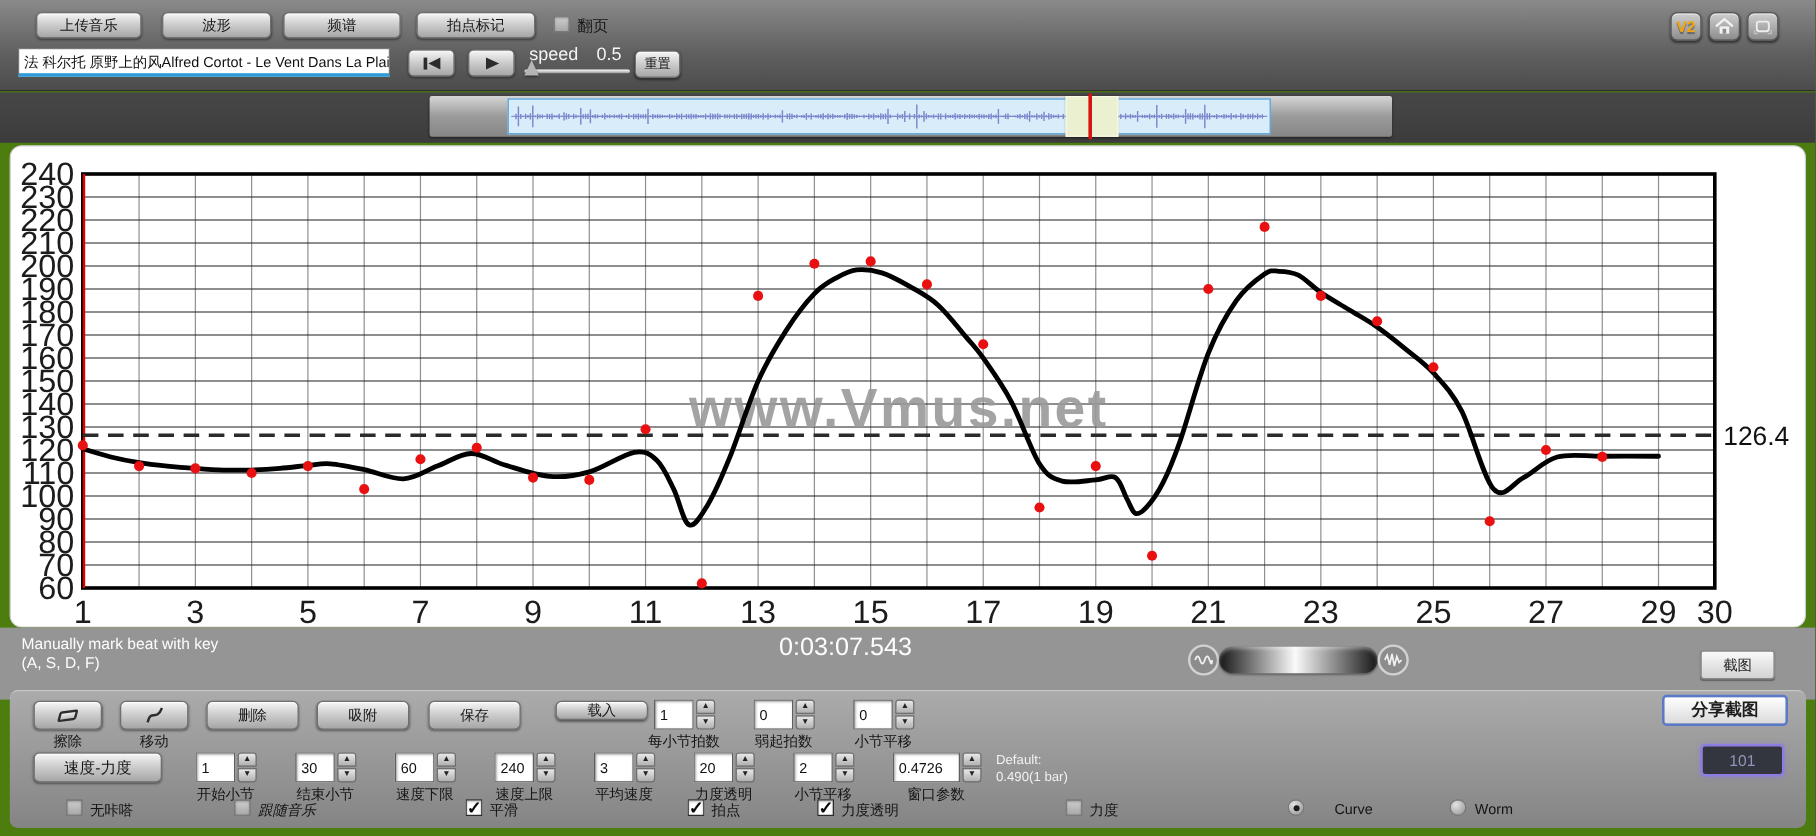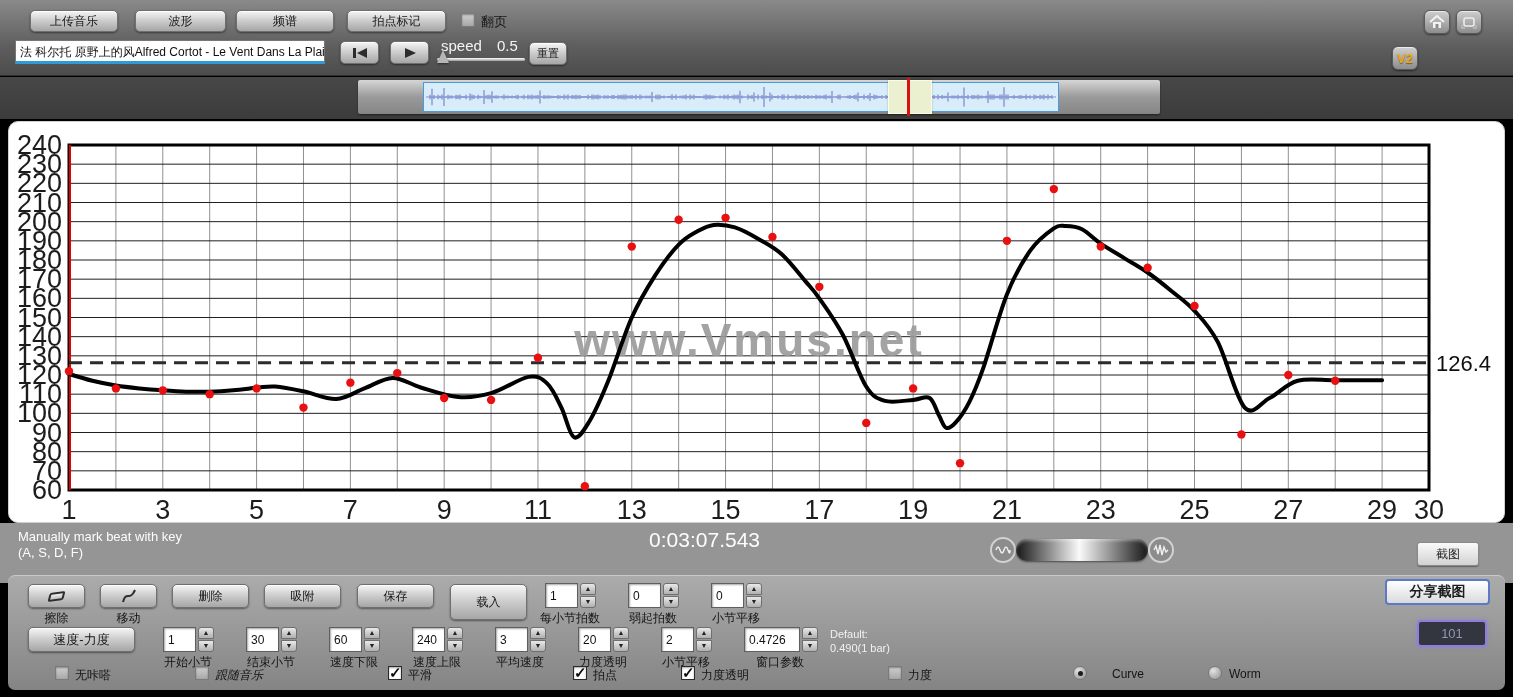--- a/index.html
+++ b/index.html
@@ -1,30 +1,30 @@
 <!DOCTYPE html>
 <html><head>
 <meta charset="utf-8">
 <style>
   html,body{margin:0;padding:0;background:#2e2e2e;}
   *{box-sizing:border-box;font-family:"Liberation Sans",sans-serif;}
-  #app{position:relative;width:1513px;height:697px;background:#000000;overflow:hidden;}
+  #app{position:relative;width:1513px;height:697px;background:#4d7c0f;overflow:hidden;}
 
   
   .topbar{position:absolute;left:0;top:0;width:1513px;height:76px;
     background:linear-gradient(#8a8a8a,#5f5f5f 60%,#4c4c4c);border-bottom:1px solid #2f2f2f;}
   .btn{position:absolute;background:linear-gradient(#f6f6f6,#cfcfcf 45%,#a6a6a6);
     border:1px solid #6f6f6f;border-radius:5px;color:#161616;font-size:12px;
     text-align:center;box-shadow:inset 0 1px 0 rgba(255,255,255,.8),0 1px 2px rgba(0,0,0,.45);
     display:flex;align-items:center;justify-content:center;cursor:default;}
   .iconbtn{position:absolute;width:26px;height:24px;border-radius:6px;
     background:linear-gradient(#cfcfcf,#8d8d8d);border:1px solid #5a5a5a;
     box-shadow:inset 0 1px 0 rgba(255,255,255,.6),0 1px 2px rgba(0,0,0,.5);
     display:flex;align-items:center;justify-content:center;}
-  .v2{color:#f2a60a;font-weight:bold;font-size:13px;text-shadow:0 1px 1px rgba(0,0,0,.4);margin-top:36px;}
+  .v2{color:#f2a60a;font-weight:bold;font-size:13px;text-shadow:0 1px 1px rgba(0,0,0,.4);}
   .filebox{position:absolute;left:15px;top:40px;width:310px;height:24px;background:#fff;
     border:1px solid #777;border-bottom:3px solid #2e9bd6;font-size:12px;color:#111;
     padding:3px 4px 0 4px;white-space:nowrap;overflow:hidden;}
   .speedlbl{position:absolute;color:#f4f4f4;font-size:15px;}
   .slidertrack{position:absolute;left:437px;top:58px;width:88px;height:3px;
     background:linear-gradient(#ffffff,#9a9a9a);border-radius:2px;}
   .sliderthumb{position:absolute;left:437px;top:50px;width:0;height:0;
     border-left:6px solid transparent;border-right:6px solid transparent;border-bottom:13px solid #b5b5b5;
     filter:drop-shadow(0 1px 1px rgba(0,0,0,.5));}
   .cb{width:14px;height:14px;background:linear-gradient(#cfcfcf,#a8a8a8);border:1px solid #7a7a7a;
@@ -299,21 +299,21 @@
     <div class="btn" style="left:92px;top:8px;width:57px;height:24px;">
       <svg width="18" height="16" viewBox="0 0 18 16">
         <path d="M3,14 C6,2 10,14 15,2" fill="none" stroke="#2d2d2d" stroke-width="2"></path>
       </svg>
     </div>
     <div class="lbl" style="left:92px;top:34px;width:57px;">移动</div>
 
     <div class="btn" style="left:164px;top:8px;width:77px;height:24px;">删除</div>
     <div class="btn" style="left:256px;top:8px;width:77px;height:24px;">吸附</div>
     <div class="btn" style="left:349px;top:8px;width:77px;height:24px;">保存</div>
-    <div class="btn" style="left:442px;top:8px;width:77px;height:36px;">载入</div>
+    <div class="btn" style="left:455px;top:8px;width:77px;height:16px;">载入</div>
 
     <div class="spin" style="left:537px;top:7px;">
       <div class="spinbox">1</div>
       <div class="sparrows">
           <div class="sarrow">▲</div>
           <div class="sarrow">▼</div>
         </div>
     </div>
     <div class="lbl" style="left:521px;top:34px;width:82px;">每小节拍数</div>
 

